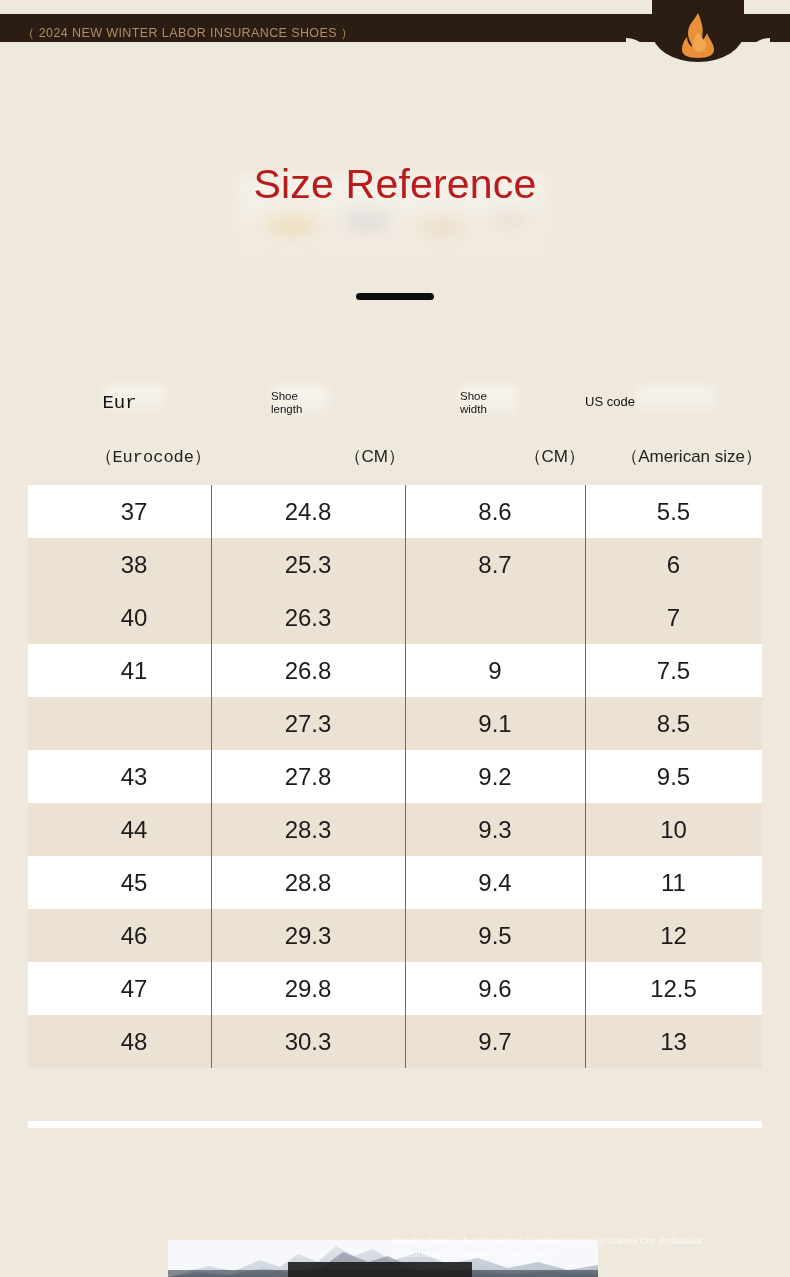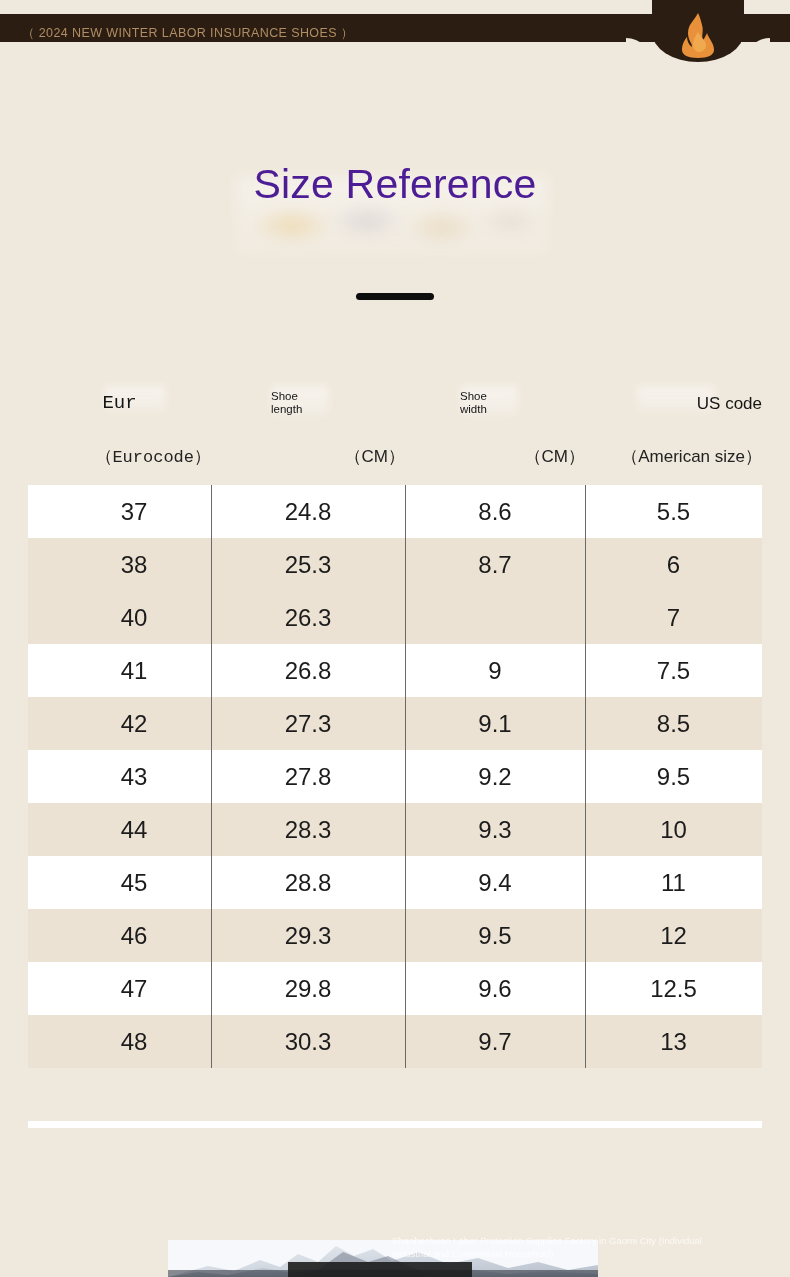--- a/index.html
+++ b/index.html
@@ -97,21 +97,21 @@
       radial-gradient(ellipse 46px 22px at 88% 55%, rgba(190,170,150,0.22), rgba(190,170,150,0) 72%),
       linear-gradient(180deg, rgba(255,255,255,0.42), rgba(255,255,255,0.10));
     filter:blur(7px);
     z-index:1;
   }
   .title-text {
     position:relative;
     z-index:2;
     font-size:41px;
     font-weight:400;
-    color:#4c1d95;
+    color:#b91c1c;
     letter-spacing:0.2px;
     line-height:1.1;
   }
   .title-rule {
     position:absolute;
     top:131px;
     left:356px;
     width:78px;
     height:7px;
     background:#0d0d0d;
@@ -308,21 +308,21 @@
 
     <div class="col-head" style="left:377px; width:180px;">
       <div class="head-main-box" style="left:55px; width:58px; height:30px;"></div>
       <div class="head-main small" style="left:55px;">Shoe
 width</div>
       <div class="head-sub">（CM）</div>
     </div>
 
     <div class="col-head" style="left:557px; width:177px;">
       <div class="head-main-box" style="left:52px; width:78px; height:26px;"></div>
-      <div class="head-main" style="left:0; width:177px; text-align:right; font-size:17px; top:6px;">US code</div>
+      <div class="head-main" style="left:0; width:177px; text-align:left; font-size:13px; top:6px;">US code</div>
       <div class="head-sub">（American size）</div>
     </div>
   </div>
 
   <div class="table" id="table-body">
       <div class="row odd">
         <div class="cell c0">37</div>
         <div class="cell c1">24.8</div>
         <div class="cell c2">8.6</div>
         <div class="cell c3">5.5</div>
@@ -350,21 +350,20 @@
       <div class="row odd">
         <div class="cell c0">41</div>
         <div class="cell c1">26.8</div>
         <div class="cell c2">9</div>
         <div class="cell c3">7.5</div>
         <div class="vline v1" style="height: 53px;"></div>
         <div class="vline v2" style="height: 53px;"></div>
         <div class="vline v3" style="height: 53px;"></div>
       </div>
       <div class="row even">
-        <div class="cell c0">42</div>
         <div class="cell c1">27.3</div>
         <div class="cell c2">9.1</div>
         <div class="cell c3">8.5</div>
         <div class="vline v1" style="height: 53px;"></div>
         <div class="vline v2" style="height: 53px;"></div>
         <div class="vline v3" style="height: 53px;"></div>
       </div>
       <div class="row odd">
         <div class="cell c0">43</div>
         <div class="cell c1">27.8</div>

